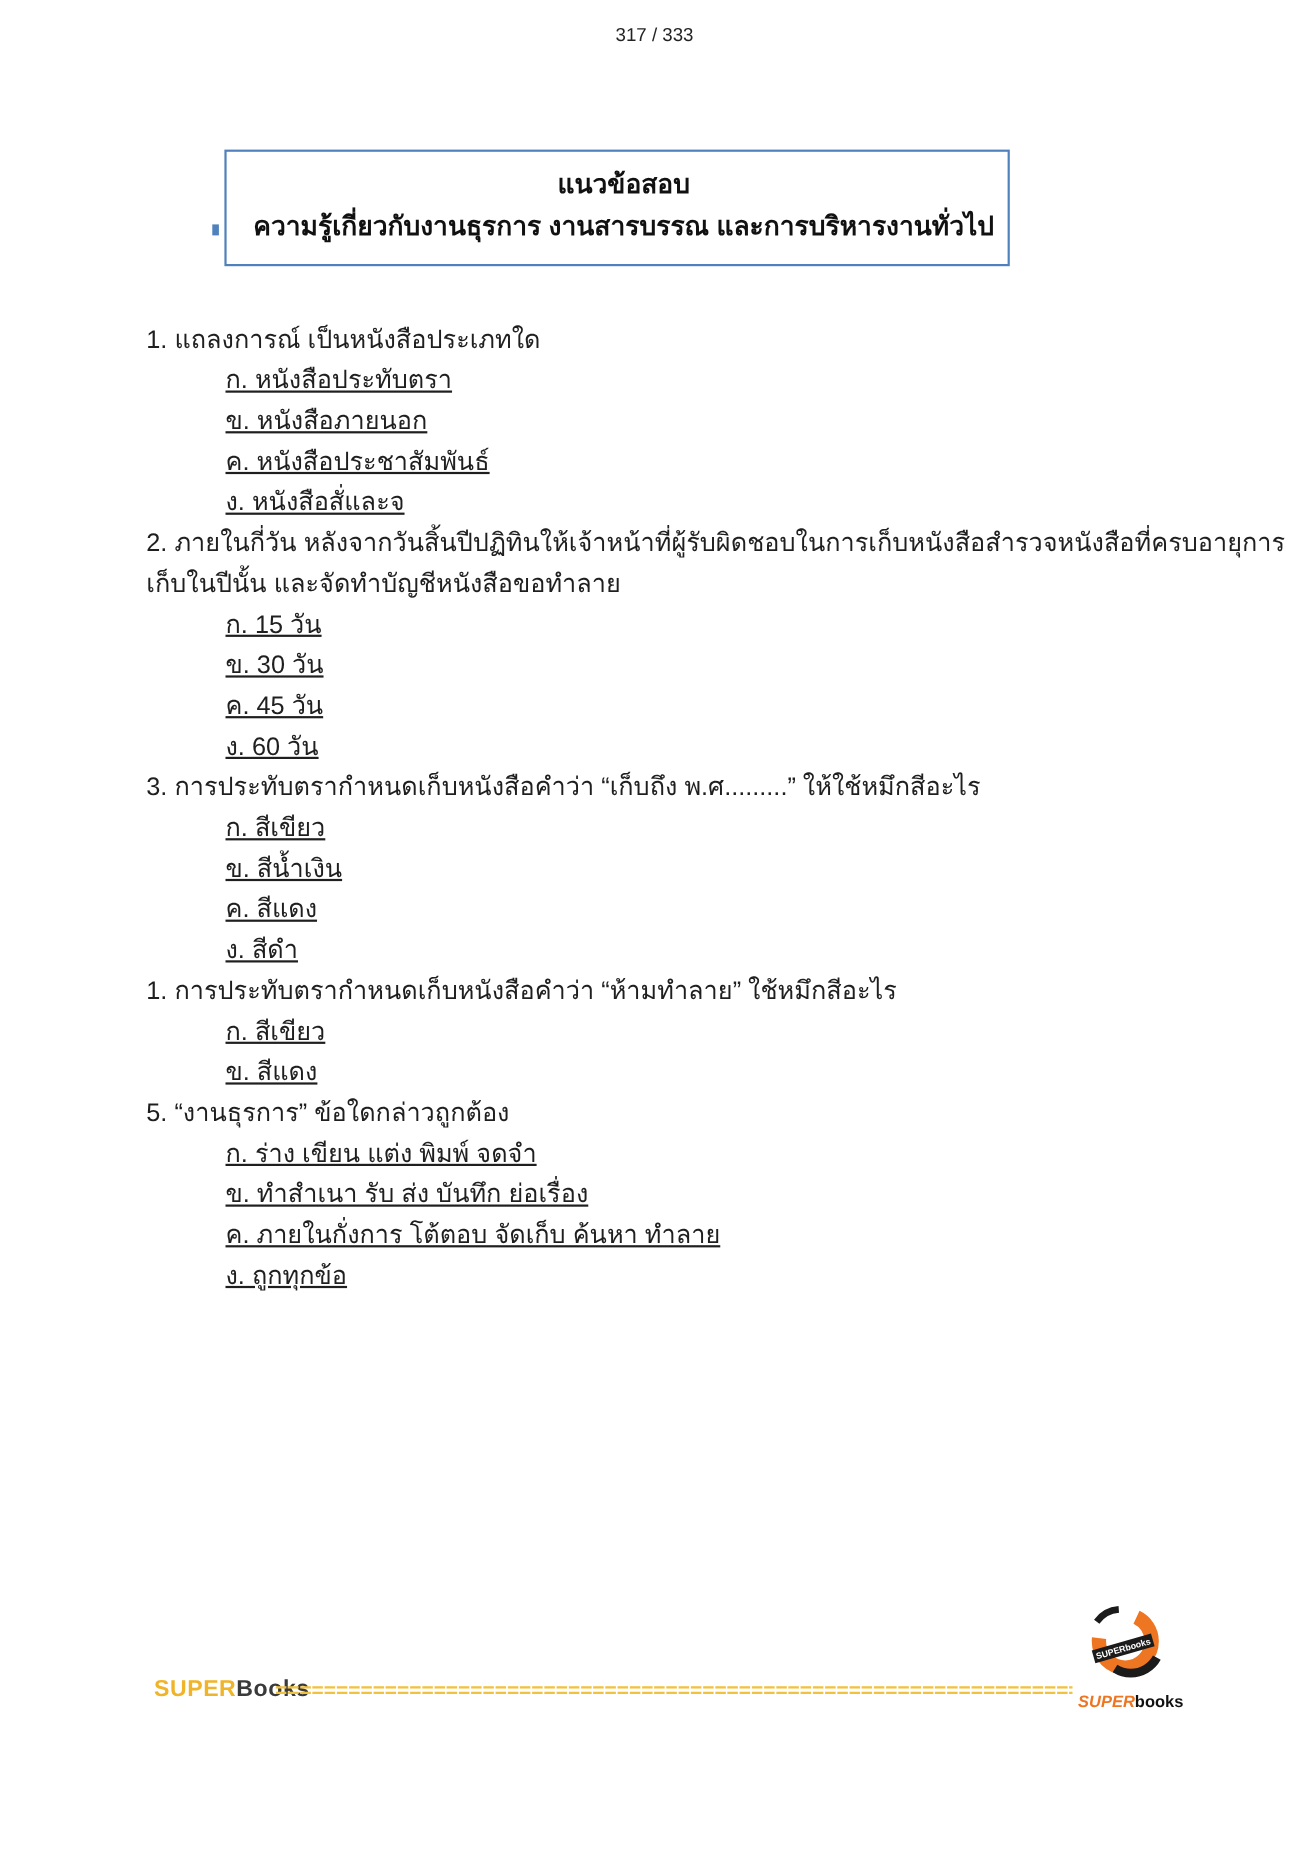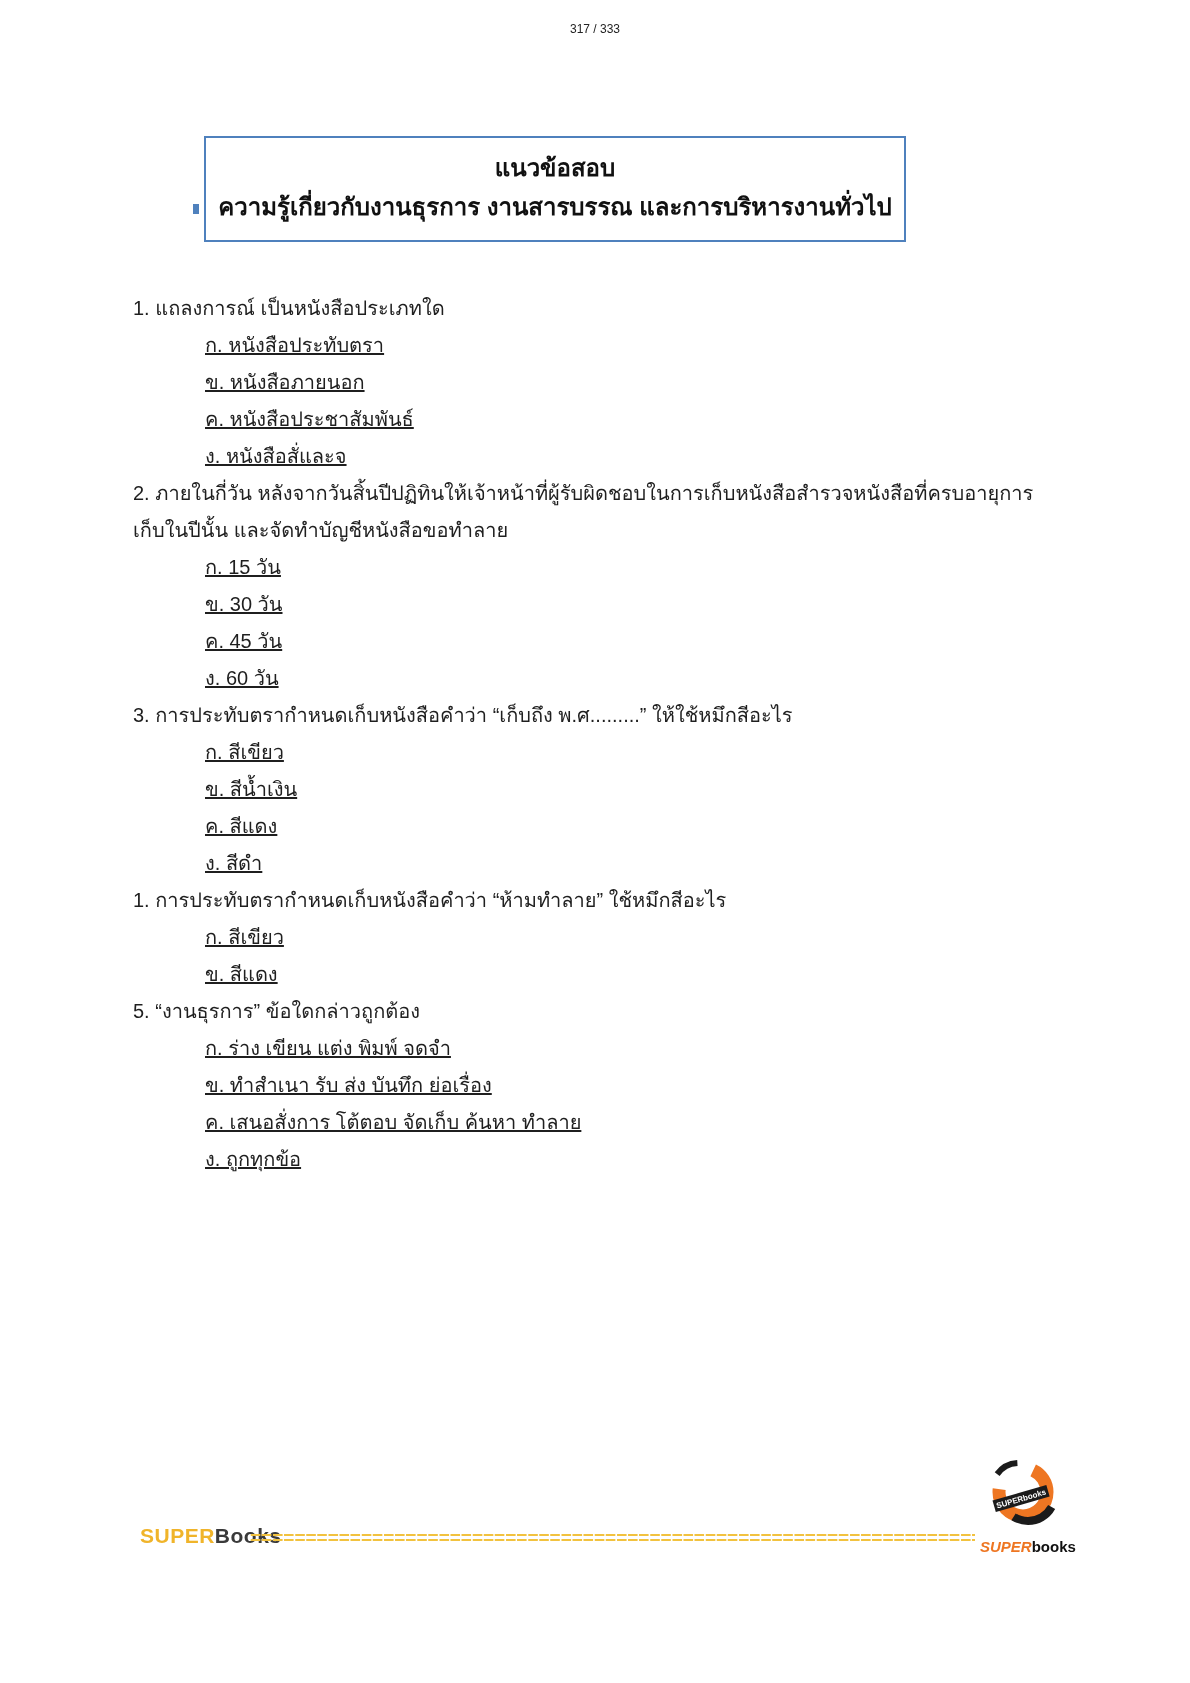--- a/index.html
+++ b/index.html
@@ -3,37 +3,37 @@
 <meta charset="utf-8">
 <style>
   html,body{margin:0;padding:0;}
   body{
     width:1190px;height:1683px;position:relative;background:#ffffff;
     font-family:"Liberation Sans","DejaVu Sans",sans-serif;color:#1f1f1f;
     overflow:hidden;
   }
   .page-number{
     position:absolute;top:22px;left:0;width:100%;
-    text-align:center;font-size:12px;color:#232323;
+    text-align:center;font-size:17px;color:#232323;
   }
   .anchor-mark{
     position:absolute;left:193px;top:204px;width:6px;height:10px;
     background:#4f81bd;
   }
   .title-box{
     position:absolute;left:204px;top:136px;width:698px;
     border:2px solid #4f81bd;background:#ffffff;
-    text-align:center;padding:10px 0 14px 0;
+    text-align:center;padding:10px 0 14px 12px;
   }
   .title-line{
     font-size:24px;font-weight:bold;line-height:39px;color:#111;
   }
   .questions{
     position:absolute;left:133px;top:290px;width:950px;
-    font-size:20px;line-height:37px;
+    font-size:23px;line-height:37px;
   }
   .q-line{white-space:nowrap;}
   .choice{padding-left:72px;white-space:nowrap;text-decoration:underline;}
   
   .footer-left{
     position:absolute;left:140px;top:1524px;font-size:21px;
     font-weight:bold;letter-spacing:.5px;white-space:nowrap;
   }
   .footer-left .super{color:#f0b42a;}
   .footer-left .books{color:#3a3a3a;}
@@ -87,21 +87,21 @@
     </div>
     <div class="question">
       <div class="q-line">1. การประทับตรากำหนดเก็บหนังสือคำว่า “ห้ามทำลาย” ใช้หมึกสีอะไร</div>
       <div class="choice">ก. สีเขียว</div>
       <div class="choice">ข. สีแดง</div>
     </div>
     <div class="question">
       <div class="q-line">5. “งานธุรการ” ข้อใดกล่าวถูกต้อง</div>
       <div class="choice">ก. ร่าง เขียน แต่ง พิมพ์ จดจำ</div>
       <div class="choice">ข. ทำสำเนา รับ ส่ง บันทึก ย่อเรื่อง</div>
-      <div class="choice">ค. เสนอสั่งการ โต้ตอบ จัดเก็บ ค้นหา ทำลาย</div>
+      <div class="choice">ค. ภายในกั่งการ โต้ตอบ จัดเก็บ ค้นหา ทำลาย</div>
       <div class="choice">ง. ถูกทุกข้อ</div>
     </div>
   </div>
 
 <div class="footer-left"><span class="super">SUPER</span><span class="books">Books</span></div>
 
 <div class="footer-divider">====================================================================================================</div>
 
 <div class="logo">
   <svg width="88" height="78" viewBox="0 0 88 78">

